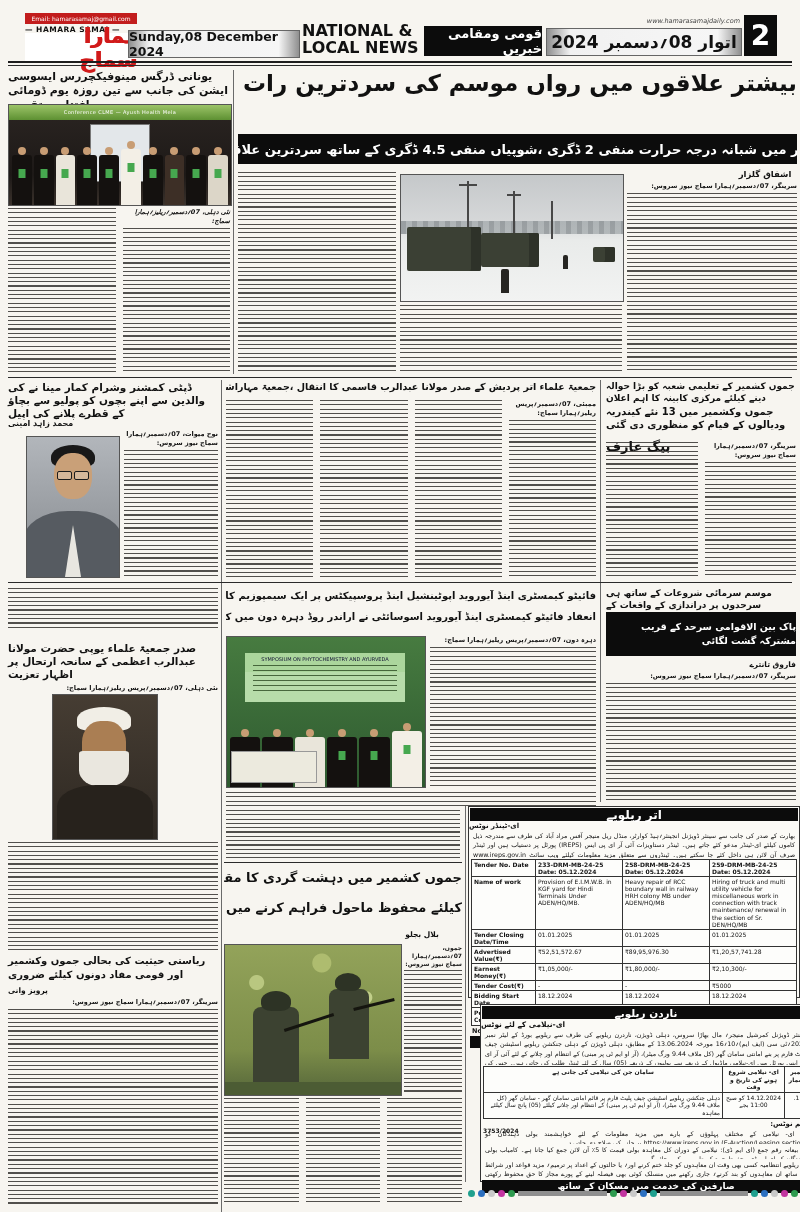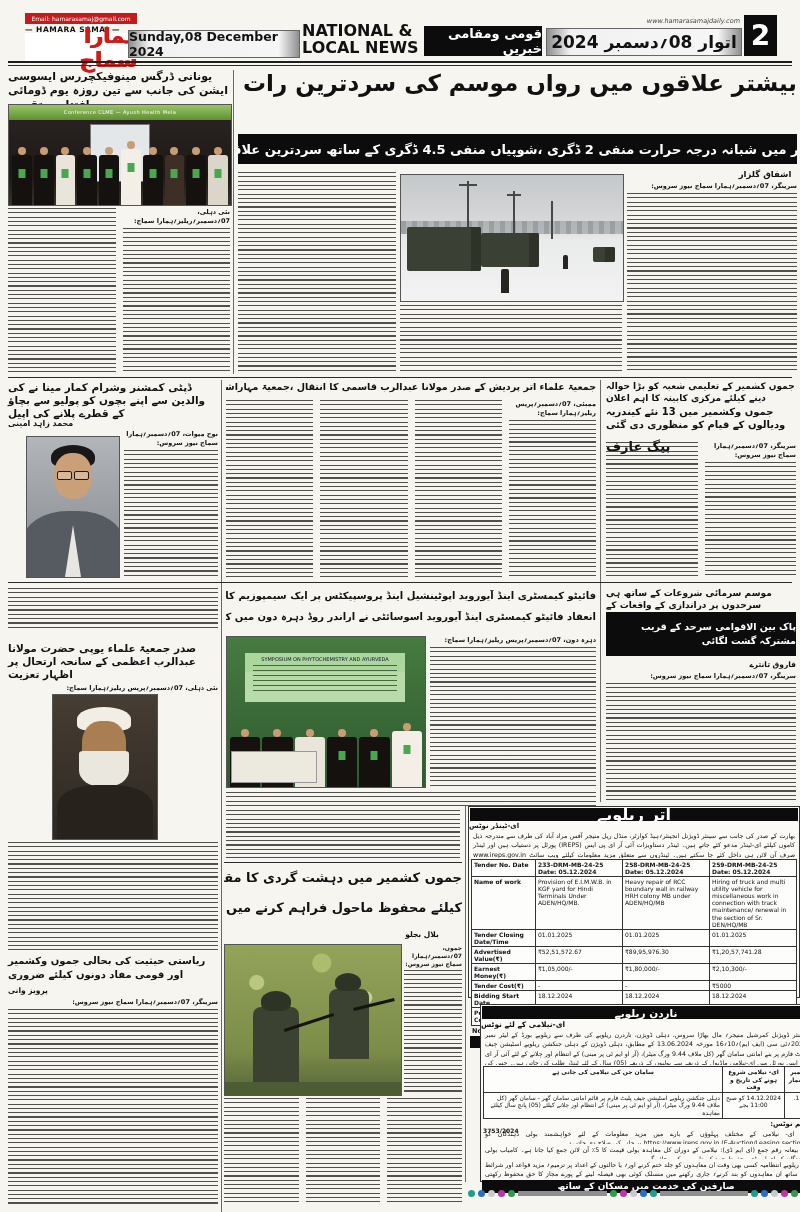--- a/index.html
+++ b/index.html
@@ -132,21 +132,21 @@
         <i></i>
         <i></i>
         <i></i>
         <i></i>
         <i></i>
         <i></i>
         <i></i>
       </div>
   </div>
   <div class="abs" style="left:8px;top:208px;width:222px;height:164px;">
-    <div class="cols" style="height:100%;">
+    <div class="cols" style="height:100%;font-style:italic;">
       <div class="col">
         <span class="dl">نئی دہلی، 07؍دسمبر؍ریلیز؍ہمارا سماج:</span>
         <div class="tx"></div>
       </div>
       <div class="col">
           <div class="tx"></div>
         </div>
     </div>
   </div>
   <div class="vrule" style="left:233px;top:70px;height:304px;"></div>
@@ -315,21 +315,21 @@
           <div class="tx"></div>
         </div>
       <div class="col">
           <div class="tx"></div>
         </div>
     </div>
   </div>
   <div class="vrule" style="left:465px;top:806px;height:376px;"></div>
 
   <div class="abs notice" style="left:468px;top:806px;width:330px;height:190px;">
-    <div class="blackbar ur b" style="height:13px;font-size:16px;margin:1px;">اتر ریلویے</div>
+    <div class="blackbar ur b" style="height:13px;font-size:12px;margin:1px;">اتر ریلویے</div>
     <div class="ur ctr" style="font-size:7px;font-weight:bold;">ای-ٹینڈر نوٹس</div>
     <div class="tinypar" style="height:26px;overflow:hidden;">بھارت کے صدر کی جانب سے سینئر ڈویژنل انجینئر؍ہیڈ کوارٹر، منڈل ریل منیجر آفس مراد آباد کی طرف سے مندرجہ ذیل کاموں کیلئے ای-ٹینڈر مدعو کئے جاتے ہیں۔ ٹینڈر دستاویزات آئی آر ای پی ایس (IREPS) پورٹل پر دستیاب ہیں اور ٹینڈر صرف آن لائن ہی داخل کئے جا سکتے ہیں۔ ٹینڈروں سے متعلق مزید معلومات کیلئے ویب سائٹ www.ireps.gov.in ملاحظہ کریں۔</div>
     <table class="tt" style="margin:1px 2px;width:calc(100% - 4px);">
       <colgroup>
           <col style="width:64px">
           <col>
           <col>
           <col>
         </colgroup>
       <tbody>

